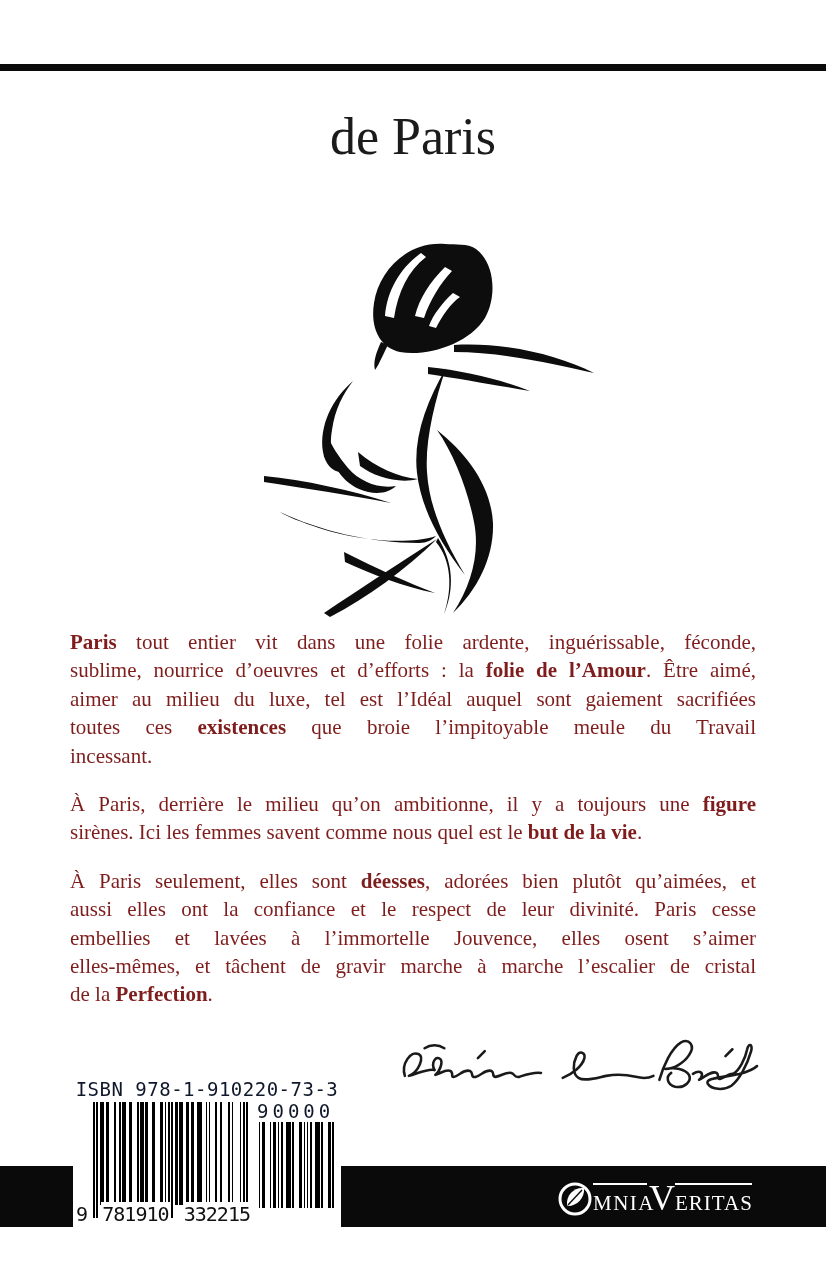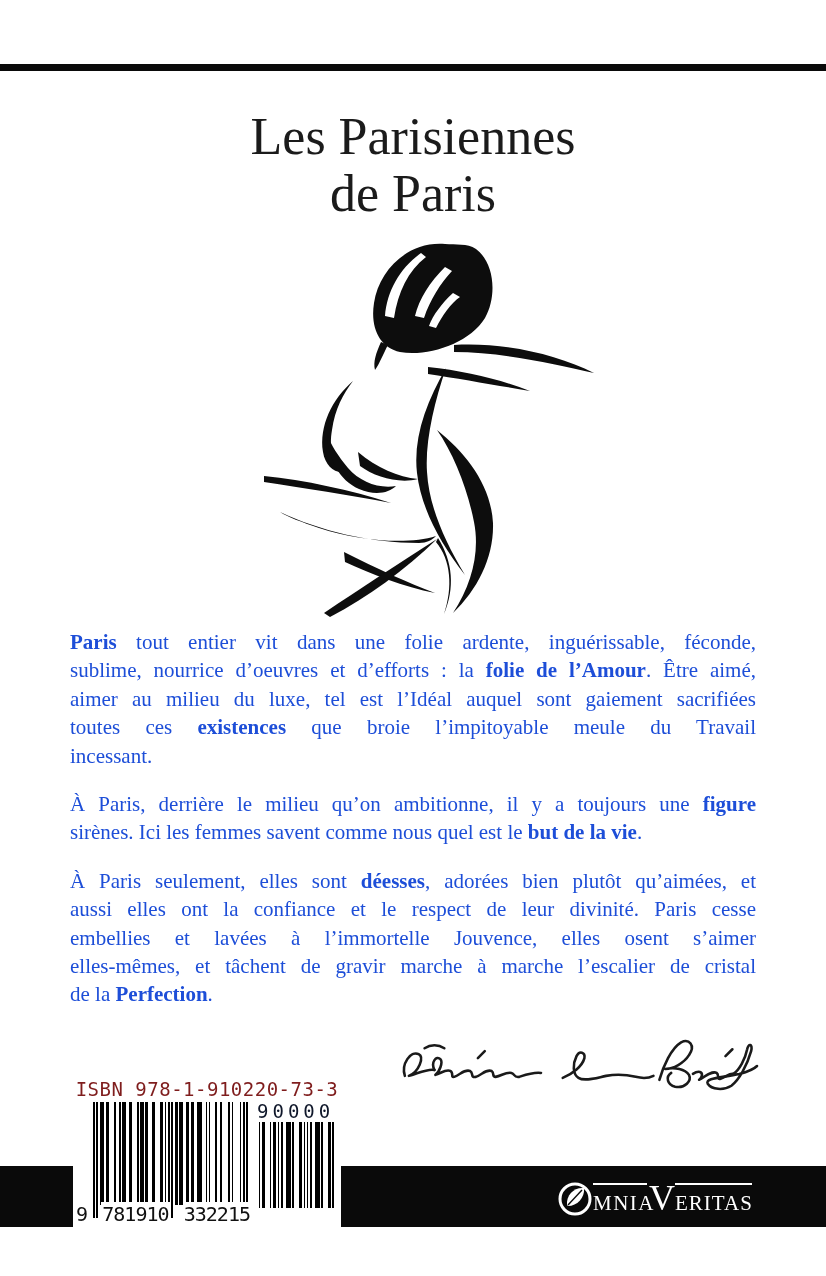--- a/index.html
+++ b/index.html
@@ -15,38 +15,38 @@
   
   .title {
     left:0; top:108px; width:826px; text-align:center;
     font-size:52px; line-height:57px; color:#1b1b1b; font-weight:400;
   }
 
   
   .figure-wrap { left:240px; top:240px; width:360px; height:385px; }
 
   
-  .body-text { left:70px; top:628px; width:686px; color:#1d4ed8; }
+  .body-text { left:70px; top:628px; width:686px; color:#7f1d1d; }
   .para { margin:0 0 20px 0; font-size:21px; line-height:28.4px; }
   .para:last-child { margin-bottom:0; }
   .line { text-align:justify; text-align-last:justify; white-space:normal; }
   .para .line:last-child { text-align-last:left; }
   .line b { font-weight:bold; }
 
   
   .signature-wrap { left:395px; top:1030px; width:365px; height:74px; }
 
   
   .band { left:0; top:1166px; width:826px; height:61px; background:#0a0a0a; }
 
   
   .barcode-box { left:73px; top:1075px; width:268px; height:152px; background:#ffffff; z-index:2; }
   .isbn-label {
     position:absolute; left:0; top:3px; width:268px; text-align:center;
-    font-family:"DejaVu Sans Mono", monospace; font-size:19px; color:#7f1d1d;
+    font-family:"DejaVu Sans Mono", monospace; font-size:19px; color:#0f172a;
     letter-spacing:0.5px; white-space:nowrap;
   }
   .ean13-svg { position:absolute; left:20px; top:27px; width:155px; height:116px; }
   .ean13-digits {
     position:absolute; left:2px; top:127px; width:176px;
     display:flex; justify-content:space-between; align-items:baseline;
     font-family:"DejaVu Sans Mono", monospace; font-size:20px; color:#111;
     letter-spacing:-1px;
   }
   .ean13-digits span { background:#fff; padding:0 1px; }
@@ -59,21 +59,20 @@
 
   
   .logo-wrap { left:555px; top:1172px; width:200px; height:48px; z-index:3; }
 </style>
 </head>
 <body>
 
 <div class="abs top-rule"></div>
 
 <div class="abs title">
-  <div>Les Parisiennes</div>
   <div>de Paris</div>
 </div>
 
 <div class="abs figure-wrap">
   <svg width="360" height="385" viewBox="0 0 360 385" xmlns="http://www.w3.org/2000/svg">
     <g fill="#0d0d0d" stroke="none">
 
       <path d="M205,4 C168,1 139,30 134,63 C130,88 140,108 160,112 C187,117 229,104 245,78 C257,57 255,23 236,9 C227,3 216,5 205,4 Z"></path>
 
       <path d="M141,102 C136,113 133,122 135,130 C140,123 144,112 148,105 Z"></path>

